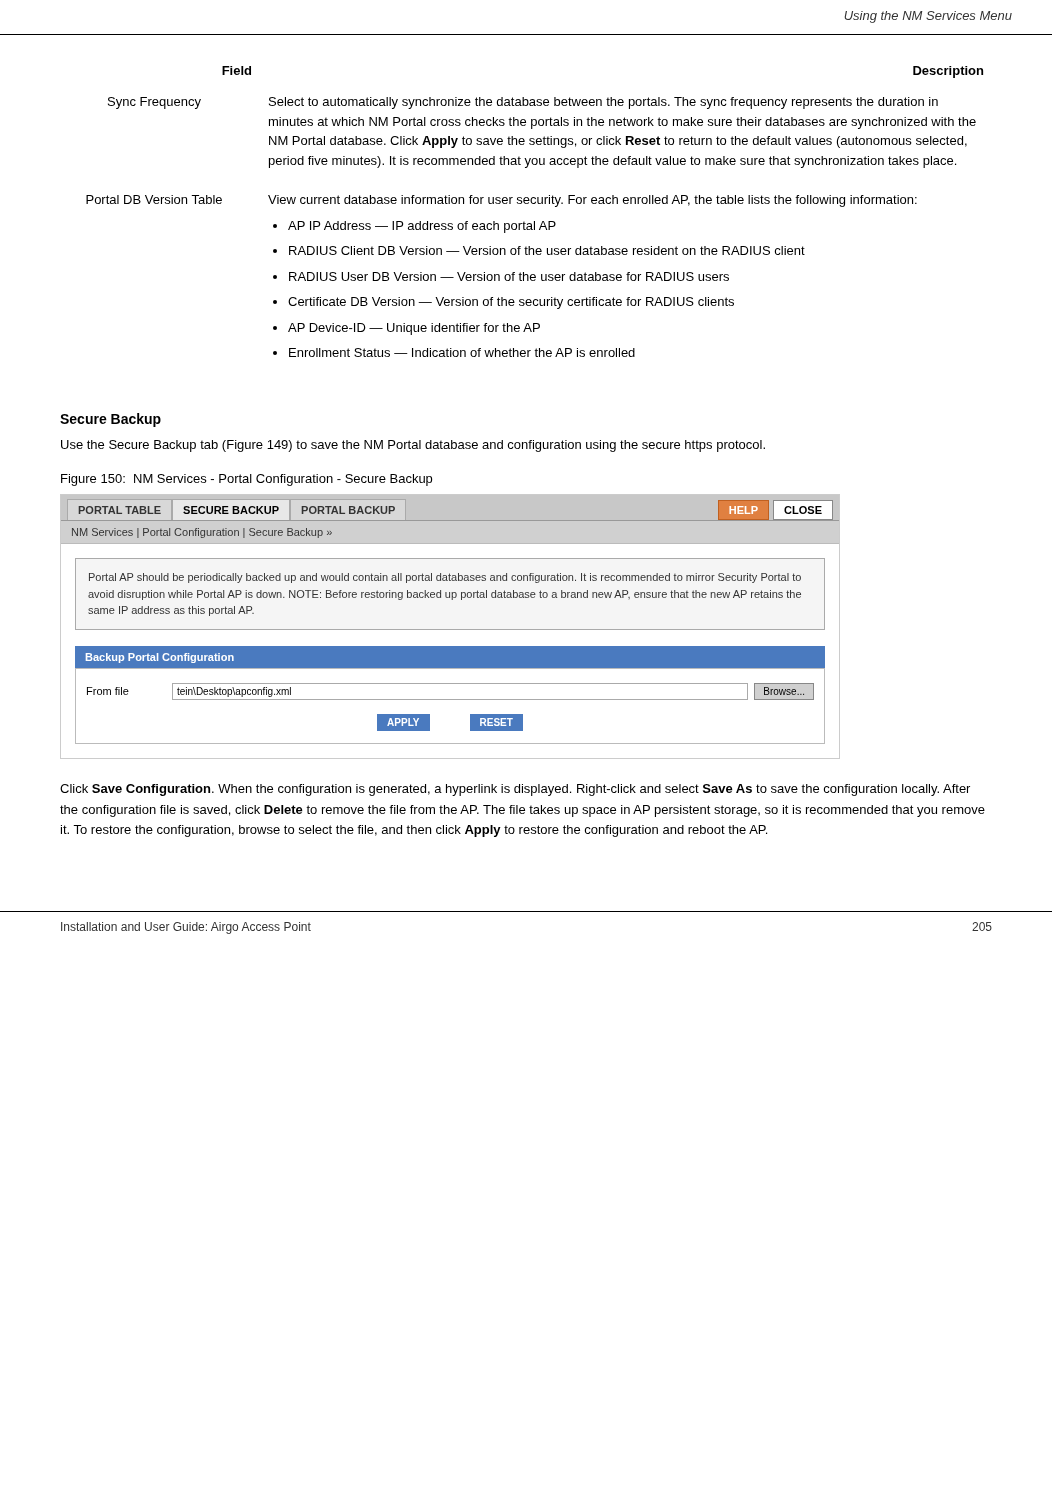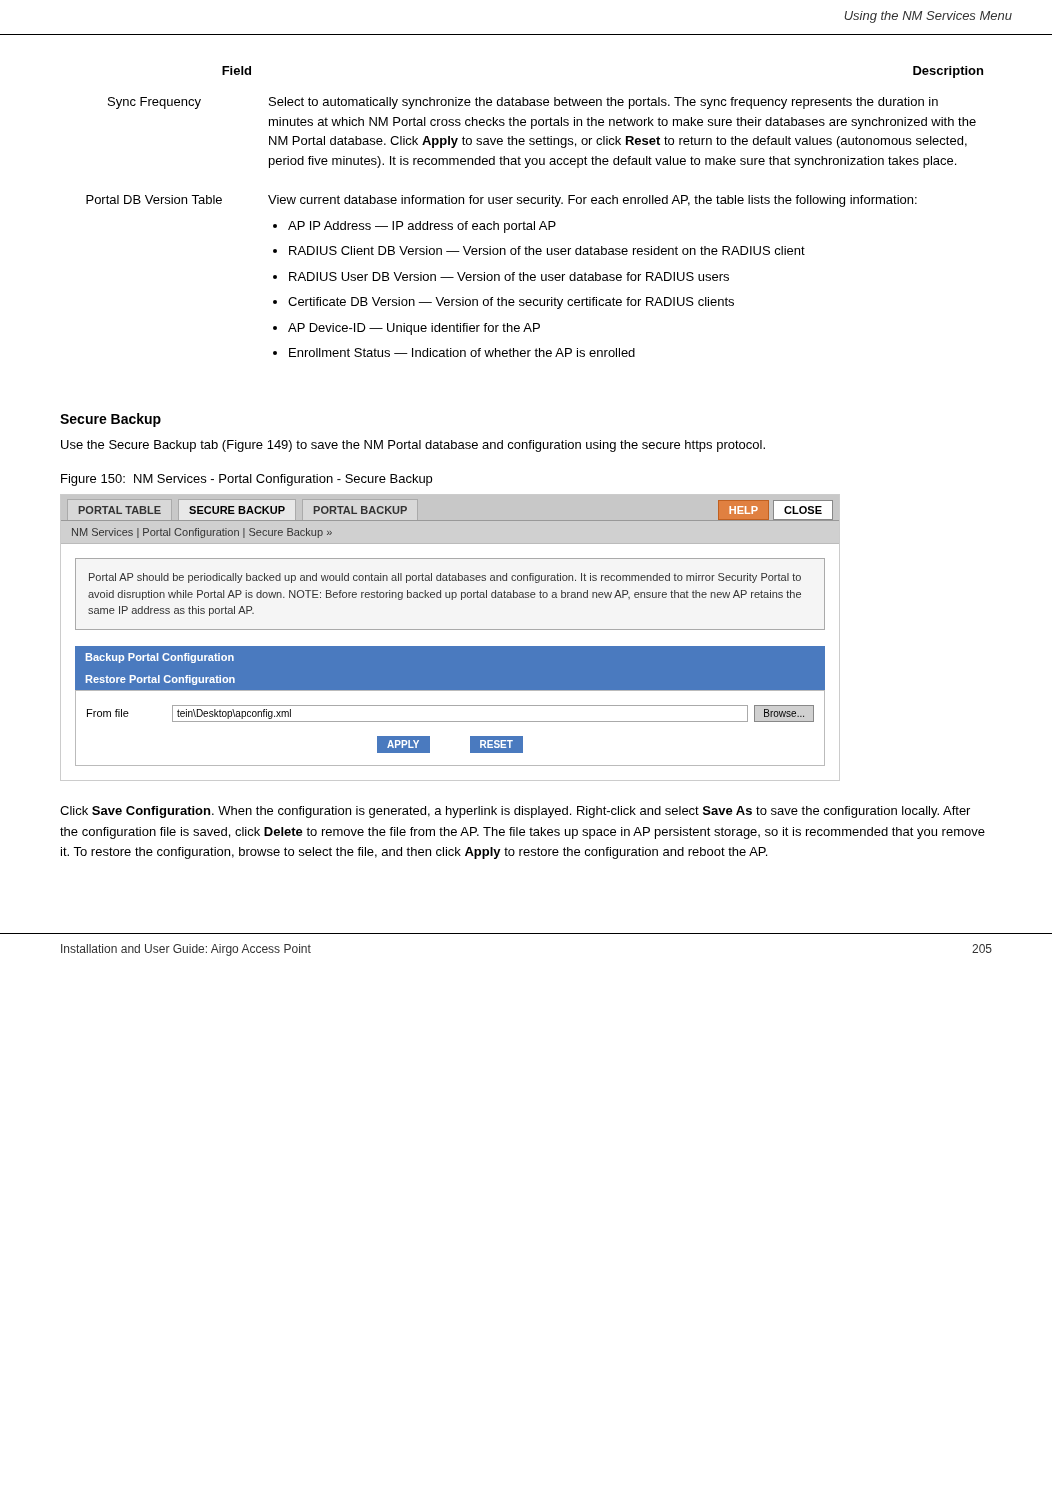--- a/index.html
+++ b/index.html
@@ -115,21 +115,21 @@
       border-bottom: 1px solid #999;
     }
 
     .ui-tab {
       font-size: 11px;
       font-weight: bold;
       padding: 4px 10px;
       background: #d8d8d8;
       border: 1px solid #aaa;
       border-bottom: none;
-      margin-right: 6px;
+      margin-right: 0;
       cursor: pointer;
       color: #333;
     }
 
     .ui-tab.active {
       background: #e8e8e8;
       color: #000;
     }
 
     .ui-tab-spacer {
@@ -350,21 +350,20 @@
     </div>
 
     <div class="ui-breadcrumb">NM Services | Portal Configuration | Secure Backup »</div>
 
     <div class="ui-body">
 
       <div class="ui-info-box">Portal AP should be periodically backed up and would contain all portal databases and configuration. It is recommended to mirror Security Portal to avoid disruption while Portal AP is down. NOTE: Before restoring backed up portal database to a brand new AP, ensure that the new AP retains the same IP address as this portal AP.</div>
 
       <div class="ui-section-header">Backup Portal Configuration</div>
 
-      <div class="ui-section-header">Restore Portal Configuration</div>
       <div class="restore-section">
         <div class="ui-restore-row">
           <span class="ui-restore-label">From file</span>
           <input class="ui-file-input" type="text" value="tein\Desktop\apconfig.xml" readonly="" style="">
           <button class="ui-browse-btn">Browse...</button>
         </div>
         <div class="ui-apply-reset-row">
           <button class="ui-action-btn">APPLY</button>
           <button class="ui-action-btn">RESET</button>
         </div>

